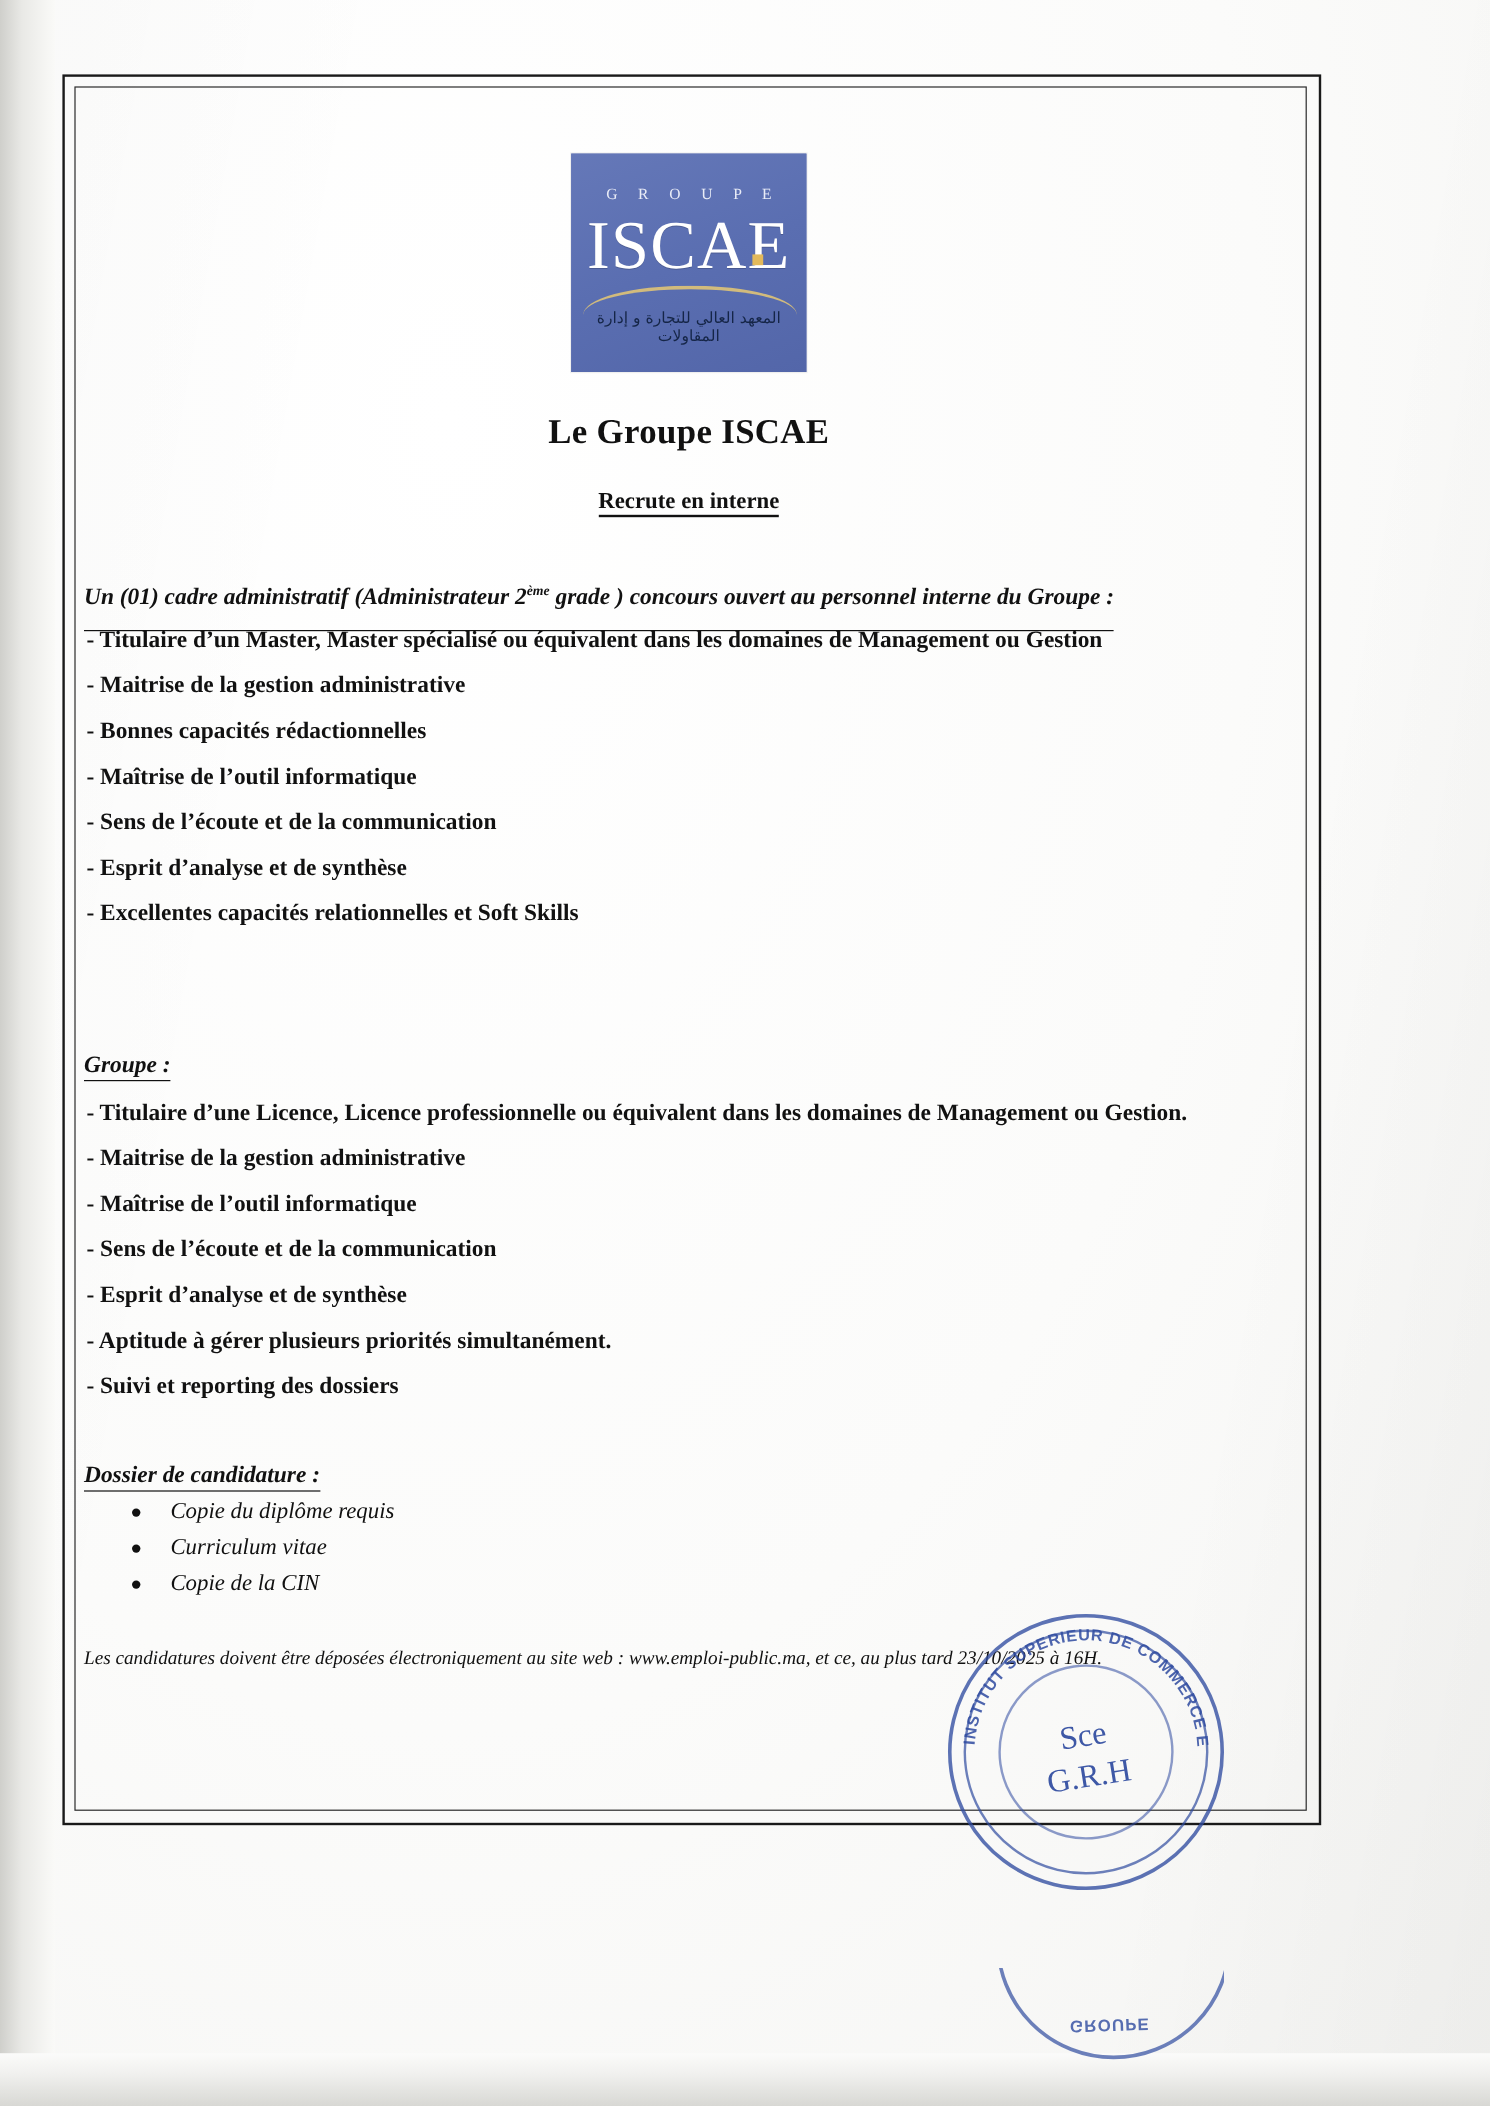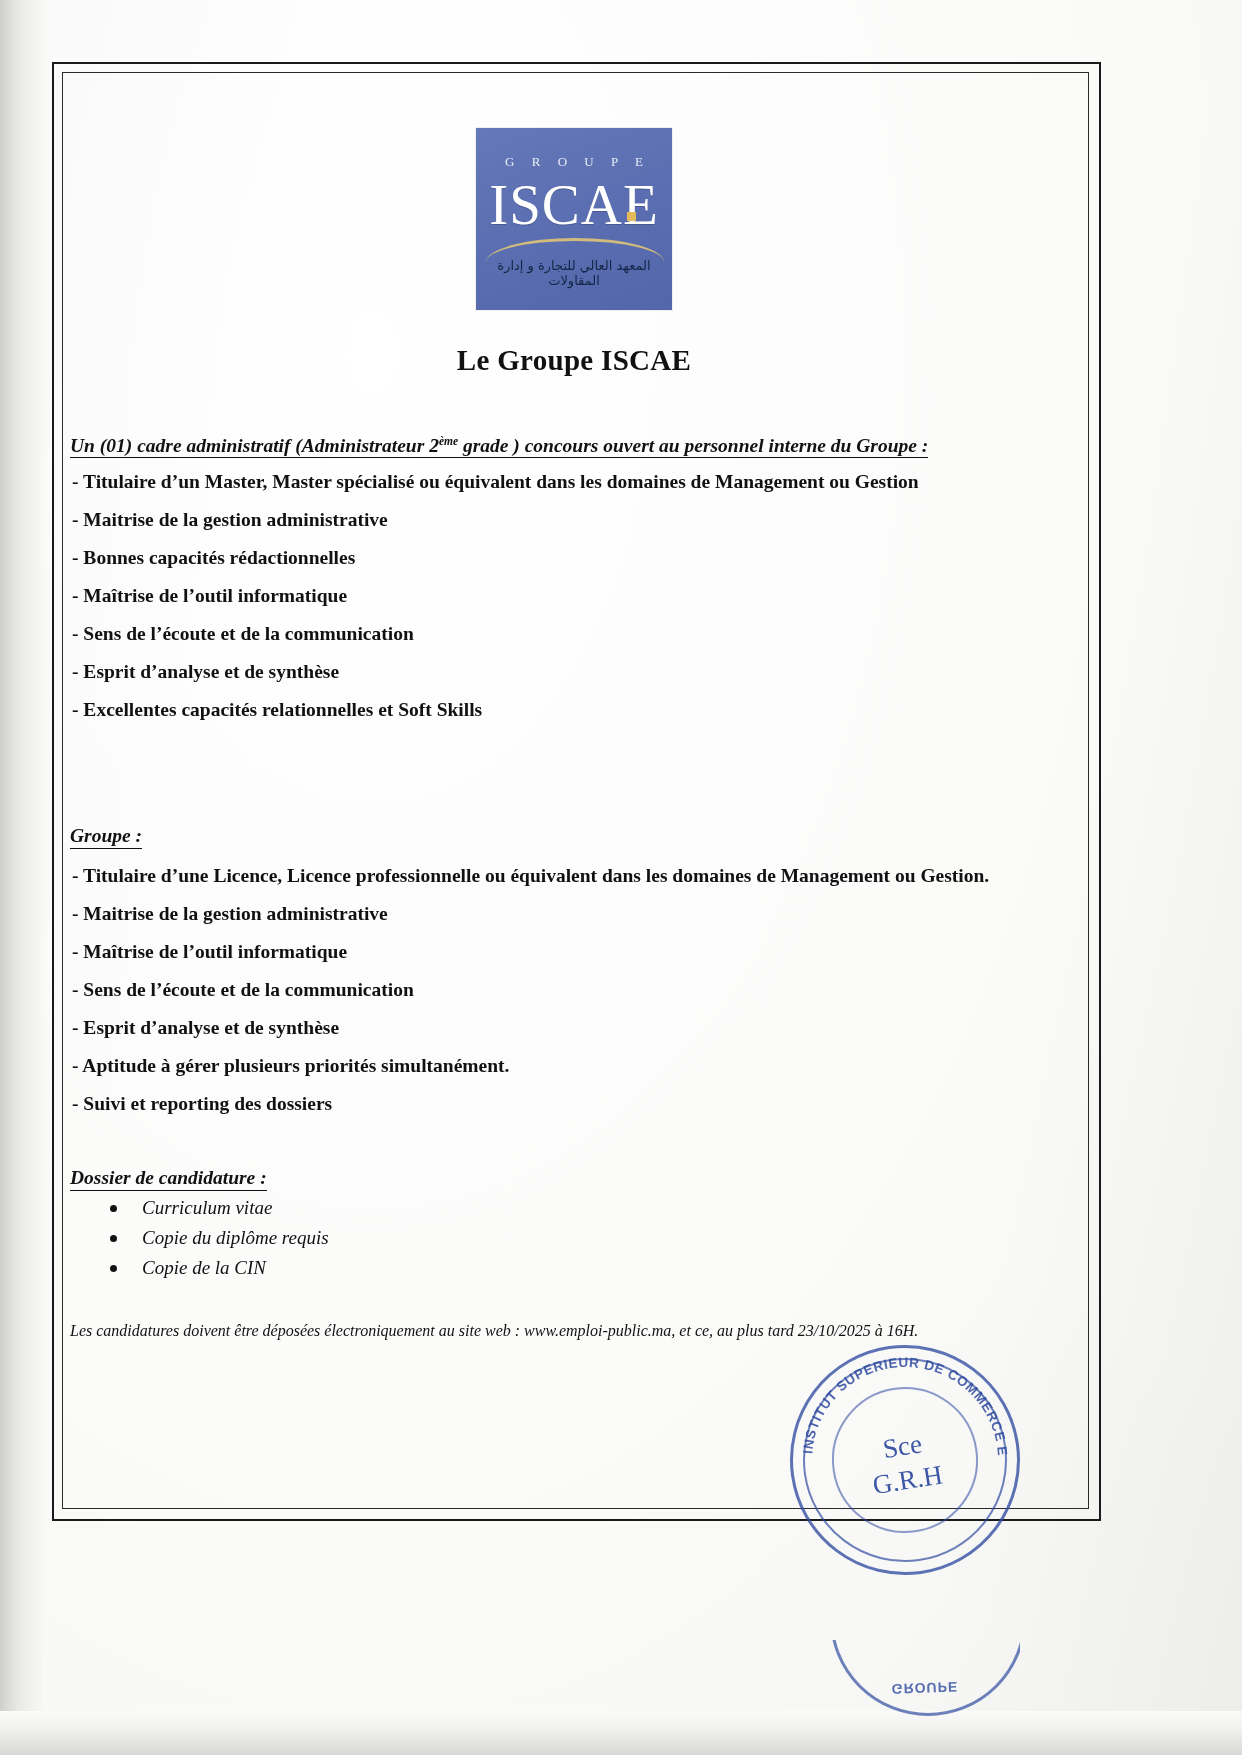--- a/index.html
+++ b/index.html
@@ -120,21 +120,21 @@
 
   .sec-head{
     font-size:19.5px;
     font-weight:bold;
     font-style:italic;
     line-height:34px;
     margin-top:46px;
   }
   .sec-head .u{
     border-bottom:1.6px solid #111;
-    padding-bottom:1px;
+    padding-bottom:17px;
     font-style:italic;
   }
   .sec-head sup{ font-size:11.5px; vertical-align:super;}
 
   .sec-head2{
     font-size:19.5px;
     font-weight:bold;
     font-style:italic;
     line-height:42px;
     margin-top:44px;
@@ -271,20 +271,21 @@
     <div class="logo-box">
       <div class="logo-groupe">G R O U P E</div>
       <div class="logo-iscae">ISCAE</div>
       <div class="logo-dot"></div>
       <div class="logo-swoosh"></div>
       <div class="logo-ar">المعهد العالي للتجارة و إدارة المقاولات</div>
     </div>
   </div>
 
   <div class="doc-title">Le Groupe ISCAE</div>
+  <div class="doc-sub"><span>Recrute en interne</span></div>
 
   <div class="sec-head"><span class="u"><span>Un (01) cadre administratif (Administrateur 2</span><sup>ème</sup><span> grade ) concours ouvert au personnel interne du Groupe :</span></span></div>
 
   <ul class="dash-list">
     <li>- Titulaire d’un Master, Master spécialisé ou équivalent dans les domaines de Management ou Gestion</li>
     <li>- Maitrise de la gestion administrative</li>
     <li>- Bonnes capacités rédactionnelles</li>
     <li>- Maîtrise de l’outil informatique</li>
     <li>- Sens de l’écoute et de la communication</li>
     <li>- Esprit d’analyse et de synthèse</li>
@@ -300,22 +301,22 @@
     <li>- Sens de l’écoute et de la communication</li>
     <li>- Esprit d’analyse et de synthèse</li>
     <li>- Aptitude à gérer plusieurs priorités simultanément.</li>
     <li>- Suivi et reporting des dossiers</li>
   </ul>
 
   <div class="cand-head"><span>Dossier de candidature :</span></div>
 
 
   <ul class="bullet-list">
+    <li>Copie du diplôme requis</li>
     <li>Curriculum vitae</li>
-    <li>Copie du diplôme requis</li>
     <li>Copie de la CIN</li>
   </ul>
 
   <div class="closing">Les candidatures doivent être déposées électroniquement au site web : www.emploi-public.ma, et ce, au plus tard 23/10/2025 à 16H.</div>
 
 </div>
 
 <div id="stamp">
   <div class="ring"></div>
   <div class="ring2"></div>

